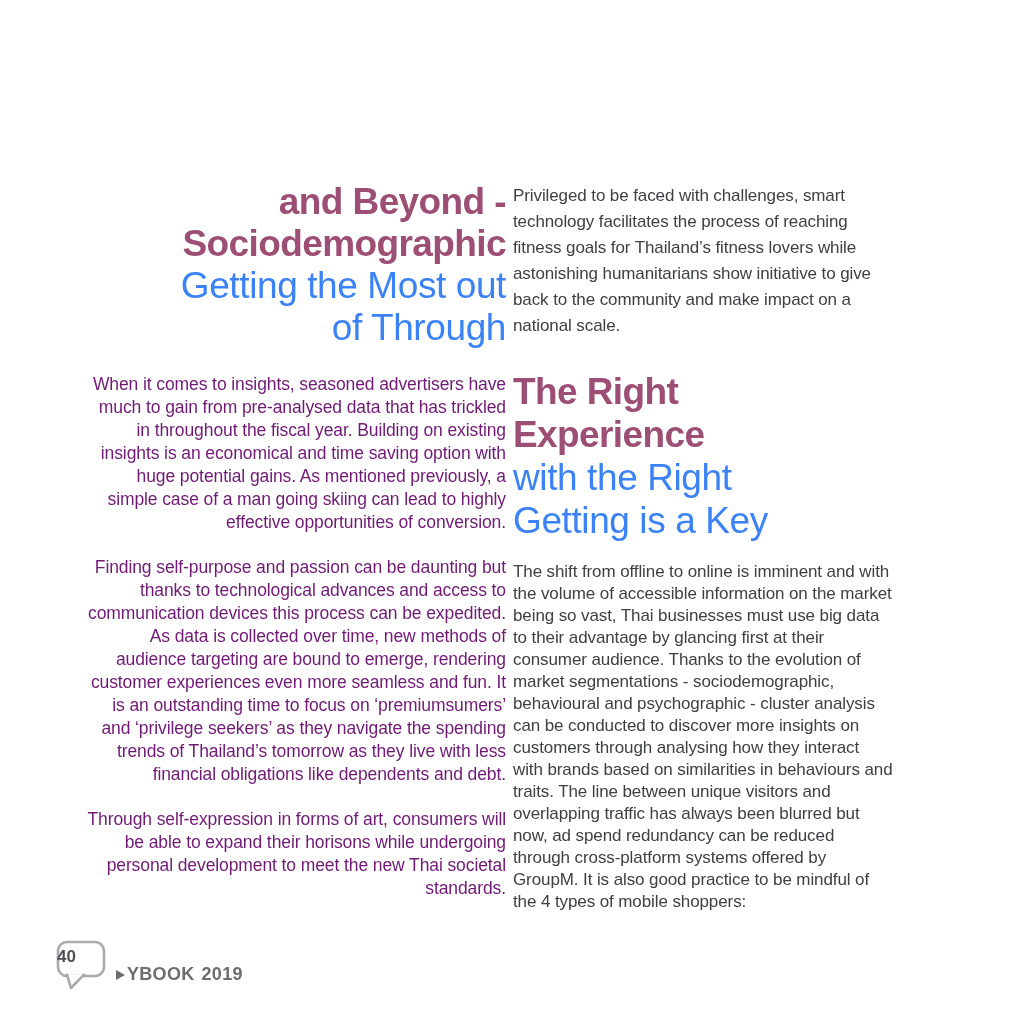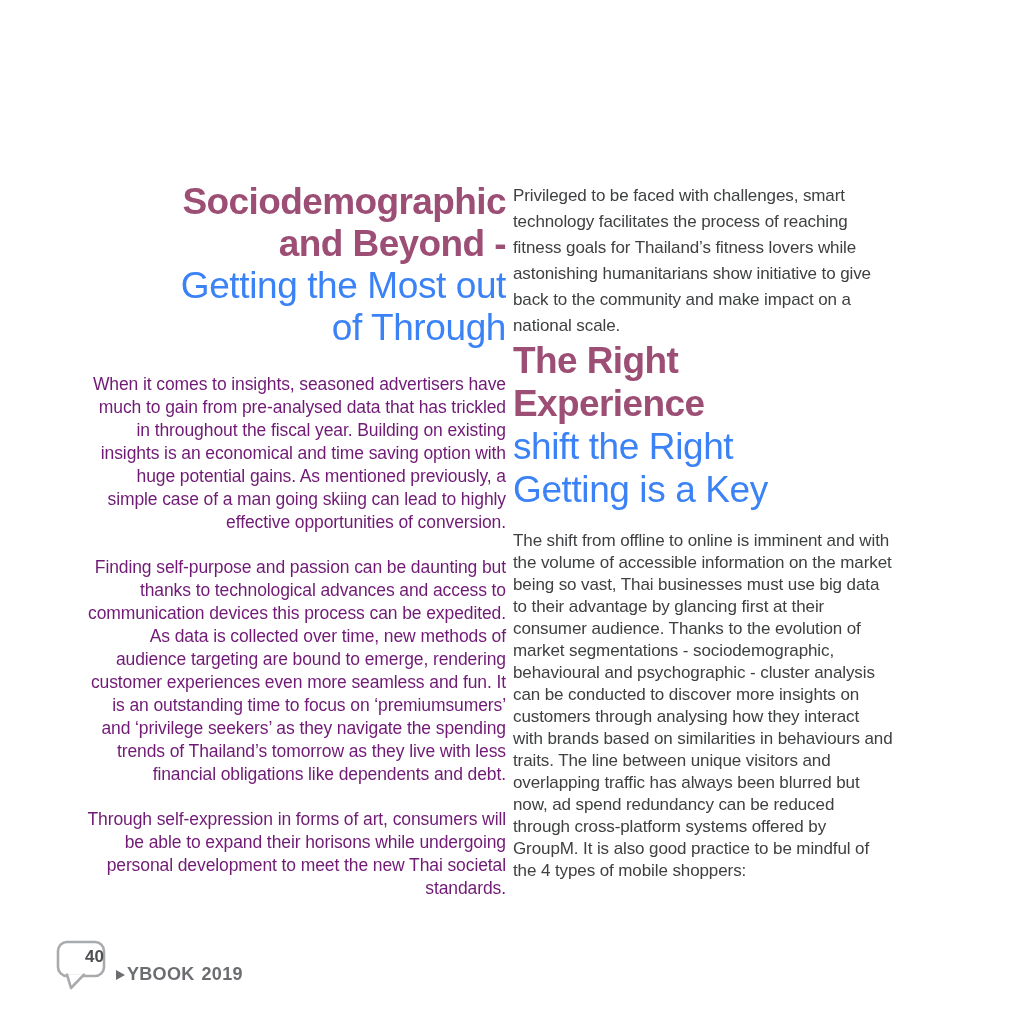--- a/index.html
+++ b/index.html
@@ -52,39 +52,39 @@
     top:183px;
     width:380px;
     text-align:left;
   }
   .col-right .intro-par {
     font-size:17px;
     line-height:26px;
     letter-spacing:-0.1px;
     color:#3f4042;
   }
-  .heading-right { }
+  .heading-right { margin-top:31px; }
   .heading-right .h-bold-line,
   .heading-right .h-light-line { line-height:43px; }
   .col-right .body-par2 {
     margin-top:19px;
     font-size:17px;
     line-height:22px;
     letter-spacing:-0.1px;
     color:#3f4042;
   }
 
   
   .footer { position:absolute; left:56px; top:938px; }
   .bubble { position:absolute; left:0; top:0; width:52px; height:54px; }
   .bubble .num {
     position:absolute;
     top:9px; left:1px;
     width:47px;
-    text-align:right;
+    text-align:left;
     font-size:17px;
     font-weight:700;
     color:#4e4f52;
     letter-spacing:0;
   }
   .brand {
     position:absolute;
     left:58px;
     top:26px;
     white-space:nowrap;
@@ -105,36 +105,36 @@
   }
   .brand .year { margin-left:7px; }
 </style>
 </head>
 <body>
 
 <div class="page">
 
   <div class="col-left">
     <div>
+      <div class="h-bold-line">and Beyond -</div>
       <div class="h-bold-line">Sociodemographic</div>
-      <div class="h-bold-line">and Beyond -</div>
       <div class="h-light-line">Getting the Most out</div>
       <div class="h-light-line">of Through</div>
     </div>
     <p class="body-par first">When it comes to insights, seasoned advertisers have much to gain from pre-analysed data that has trickled in throughout the fiscal year. Building on existing insights is an economical and time saving option with huge potential gains. As mentioned previously, a simple case of a man going skiing can lead to highly effective opportunities of conversion.</p>
     <p class="body-par">Finding self-purpose and passion can be daunting but thanks to technological advances and access to communication devices this process can be expedited. As data is collected over time, new methods of audience targeting are bound to emerge, rendering customer experiences even more seamless and fun. It is an outstanding time to focus on ‘premiumsumers’ and ‘privilege seekers’ as they navigate the spending trends of Thailand’s tomorrow as they live with less financial obligations like dependents and debt.</p>
     <p class="body-par">Through self-expression in forms of art, consumers will be able to expand their horisons while undergoing personal development to meet the new Thai societal standards.</p>
   </div>
 
   <div class="col-right">
     <p class="intro-par">Privileged to be faced with challenges, smart technology facilitates the process of reaching fitness goals for Thailand’s fitness lovers while astonishing humanitarians show initiative to give back to the community and make impact on a national scale.</p>
     <div class="heading-right">
       <div class="h-bold-line">The Right</div>
       <div class="h-bold-line">Experience</div>
-      <div class="h-light-line">shift the Right</div>
+      <div class="h-light-line">with the Right</div>
       <div class="h-light-line">Getting is a Key</div>
     </div>
     <p class="body-par2">The shift from offline to online is imminent and with the volume of accessible information on the market being so vast, Thai businesses must use big data to their advantage by glancing first at their consumer audience. Thanks to the evolution of market segmentations - sociodemographic, behavioural and psychographic - cluster analysis can be conducted to discover more insights on customers through analysing how they interact with brands based on similarities in behaviours and traits. The line between unique visitors and overlapping traffic has always been blurred but now, ad spend redundancy can be reduced through cross-platform systems offered by GroupM. It is also good practice to be mindful of the 4 types of mobile shoppers:</p>
   </div>
 
   <div class="footer">
     <div class="bubble">
       <svg width="52" height="54" viewBox="0 0 52 54">
         <rect x="2" y="4" width="46" height="34" rx="9" fill="#ffffff" stroke="#a8aaad" stroke-width="2.6"></rect>
         <path d="M11 36.7 L15 50 L28 36.7" fill="#ffffff" stroke="#a8aaad" stroke-width="2.6" stroke-linejoin="round" stroke-linecap="round"></path>

